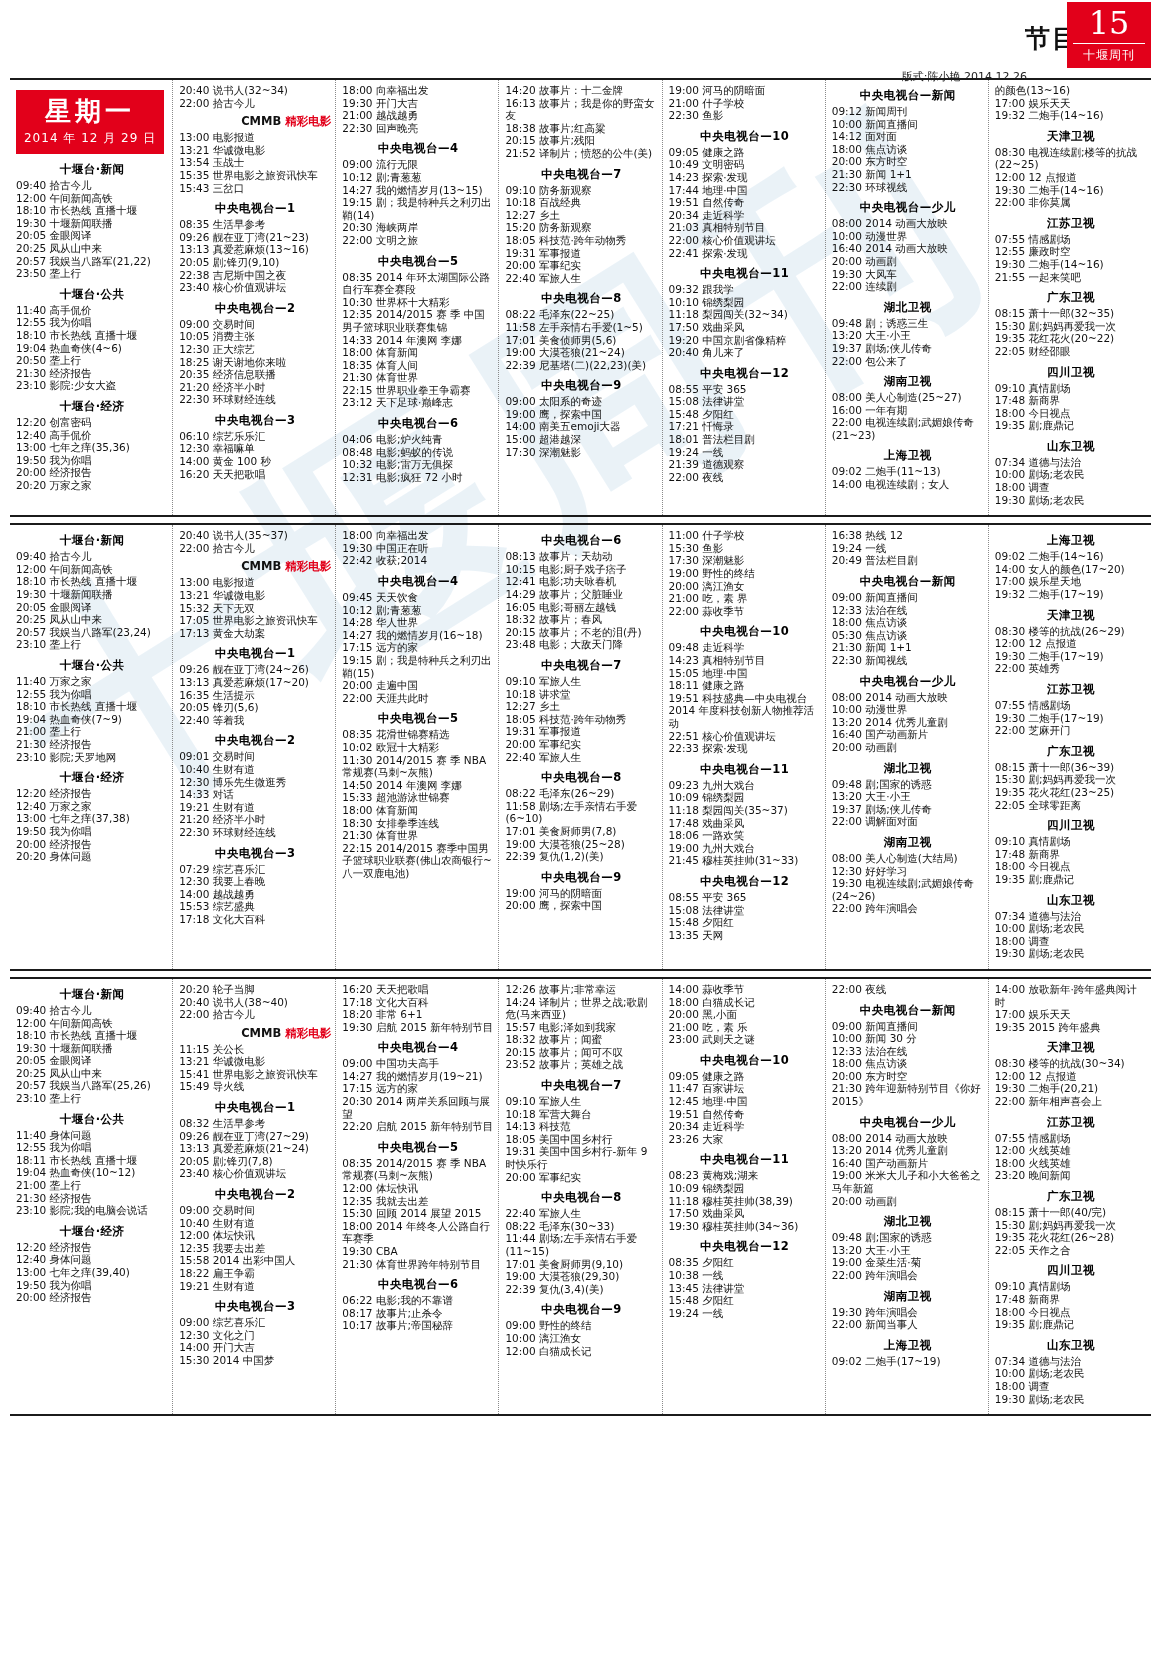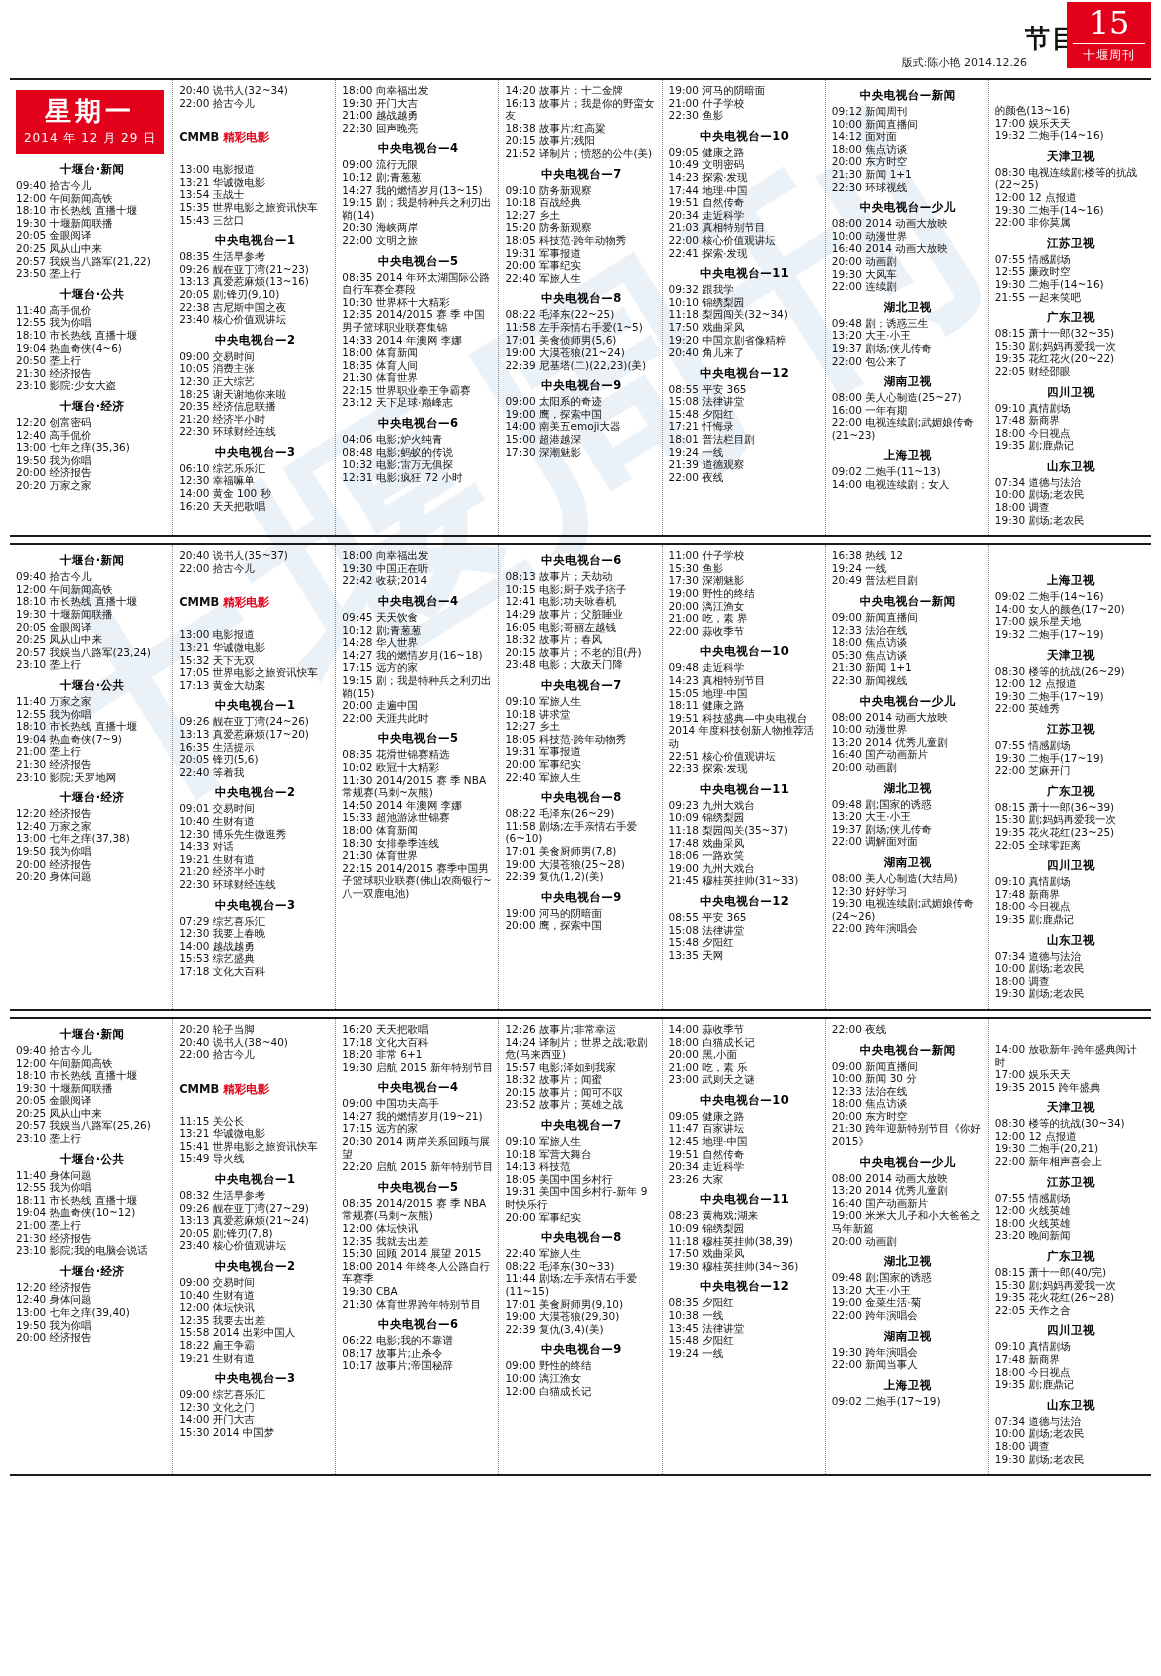--- a/index.html
+++ b/index.html
@@ -29,21 +29,21 @@
     letter-spacing: 2px;
     color: #111;
     display: inline-block;
     vertical-align: top;
     margin-top: 14px;
     margin-right: 14px;
   }
   .hdr-sub {
     font-size: 11px;
     color: #222;
-    margin-top: 0;
+    margin-top: 14px;
     margin-right: 120px;
   }
   .pagebox {
     position: absolute;
     right: 10px;
     top: 2px;
     width: 84px;
     height: 66px;
     background: #e2001a;
     color: #fff;
@@ -93,21 +93,21 @@
     padding: 0;
     z-index: 10;
   }
   .day-inner { display: flex; }
   .col {
     flex: 1 1 0;
     padding: 4px 4px 6px 6px;
     border-right: 1px dotted #8a8a8a;
     min-width: 0;
   }
-  .col:last-child { border-right: none; margin-top: 20px; }
+  .col:last-child { border-right: none; }
 
   .daytag {
     background: #e2001a;
     color: #fff;
     text-align: center;
     padding: 6px 0 7px 0;
     margin: 6px 4px 8px 0;
   }
   .daytag .dow {
     font-family: "DejaVu Serif", "Liberation Serif", serif;
@@ -135,24 +135,24 @@
   }
   .item {
     font-size: 10.5px;
     line-height: 12.6px;
     white-space: nowrap;
     overflow: visible;
     color: #111;
   }
   .item.wrap { white-space: normal; }
   .cmmb {
-    text-align: left;
+    text-align: right;
     font-weight: bold;
     font-size: 11.5px;
-    margin: 18px 0;
+    margin: 2px 0;
   }
   .cmmb .red { color: #e2001a; }
   .spacer { height: 3px; }
 </style>
 </head>
 <body>
 
 <div class="page">
 
   <div class="watermark">十堰周刊</div>

